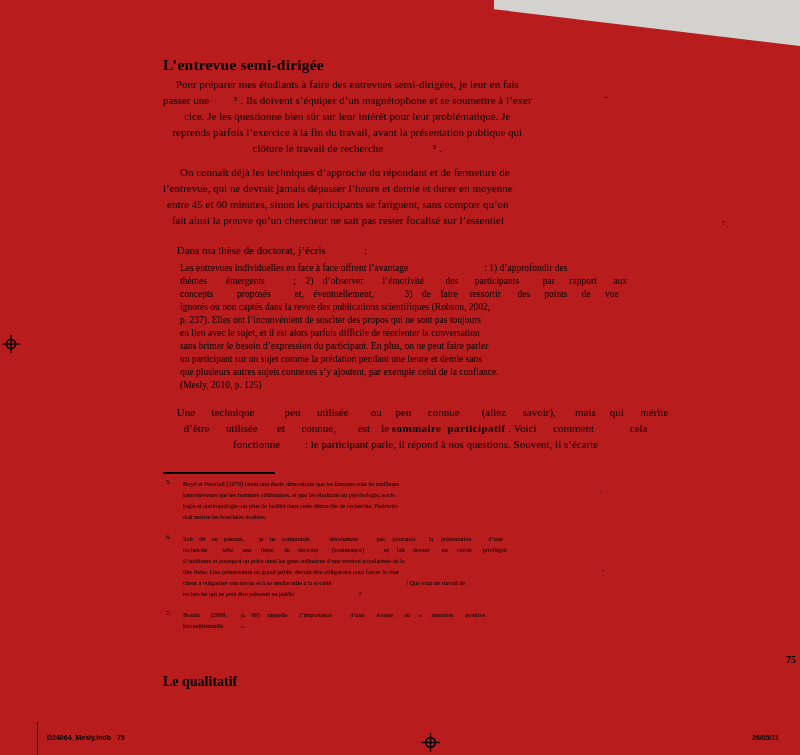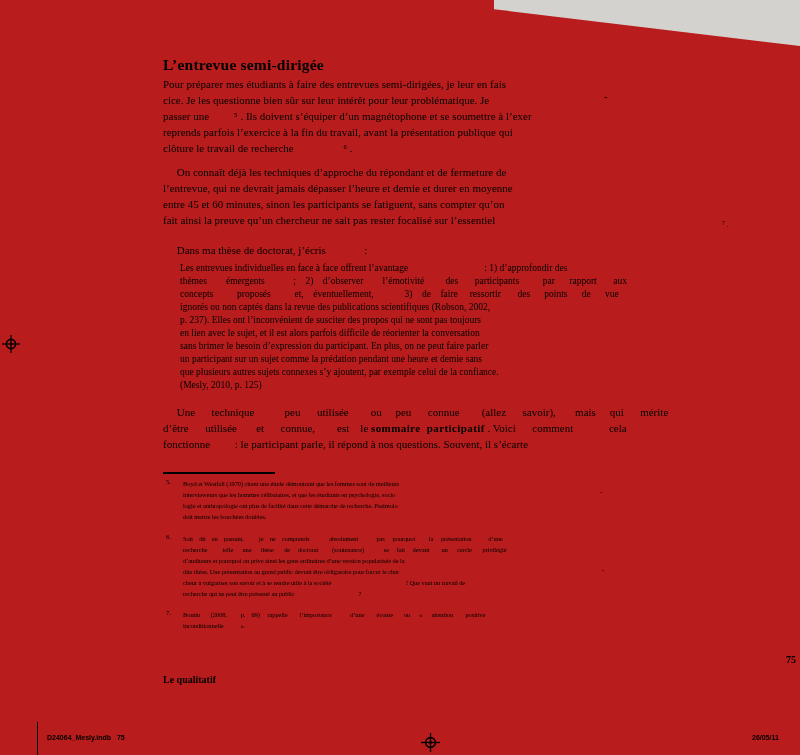--- a/index.html
+++ b/index.html
@@ -14,32 +14,32 @@
     position:absolute; left:494px; top:0; width:306px; height:46px;
     background:#d4d2cf;
     clip-path:polygon(0 0, 100% 0, 100% 100%, 0 20%);
   }
 
   .title {
     position:absolute; left:163px; top:56px;
     font-size:15.5px; font-weight:bold; letter-spacing:.2px;
   }
 
-  .body-text { position:absolute; font-size:11px; line-height:16px; }
+  .body-text { position:absolute; font-size:11px; line-height:16px;text-align:center; }
   .quote-text { position:absolute; font-size:9.5px; line-height:13px; }
   .fn-text { position:absolute; font-size:6.5px; line-height:11px; letter-spacing:-.1px; }
   .fn-num  { position:absolute; font-size:6.5px; }
 
   .bold-term { font-weight:bold; letter-spacing:.4px; }
 
   .fn-rule { position:absolute; left:163px; top:472px; width:112px; height:2px; background:#000; }
 
   .page-number { position:absolute; left:758px; top:654px; width:38px; text-align:right;
                  font-size:10px; font-weight:bold; }
-  .running-footer { position:absolute; left:163px; top:674px; font-size:10px; font-weight:bold; }
+  .running-footer { position:absolute; left:163px; top:674px; font-size:14px; font-weight:bold; }
 
   .slug { position:absolute; top:734px; font-size:7px; font-weight:bold;
           font-family:"Liberation Sans","DejaVu Sans",sans-serif; white-space:pre; }
   .slug-left { left:47px; }
   .slug-date { left:752px; }
 
   .crop-line { position:absolute; left:37px; top:722px; width:1px; height:33px; background:#000; }
 
   .reg-mark { position:absolute; }
   .artifact { position:absolute; font-size:11px; }
@@ -50,22 +50,22 @@
 <body>
 
 <div class="page">
 
   <div class="wedge"></div>
 
   <div class="title">L’entrevue semi-dirigée</div>
 
   <div class="body-text" style="left:163px; top:76px;">
     <div class="line">Pour préparer mes étudiants à faire des entrevues semi-dirigées, je leur en fais</div>
+    <div class="line">passer une         ⁵ . Ils doivent s’équiper d’un magnétophone et se soumettre à l’exer</div>
     <div class="line">cice. Je les questionne bien sûr sur leur intérêt pour leur problématique. Je</div>
-    <div class="line">passer une         ⁵ . Ils doivent s’équiper d’un magnétophone et se soumettre à l’exer</div>
     <div class="line">reprends parfois l’exercice à la fin du travail, avant la présentation publique qui</div>
     <div class="line">clôture le travail de recherche                  ⁶ .</div>
   </div>
   <span class="artifact" style="left:604px; top:90px;">-</span>
 
   <div class="body-text" style="left:163px; top:164px;">
     <div class="line">     On connaît déjà les techniques d’approche du répondant et de fermeture de</div>
     <div class="line">l’entrevue, qui ne devrait jamais dépasser l’heure et demie et durer en moyenne</div>
     <div class="line">entre 45 et 60 minutes, sinon les participants se fatiguent, sans compter qu’on</div>
     <div class="line">fait ainsi la preuve qu’un chercheur ne sait pas rester focalisé sur l’essentiel</div>

